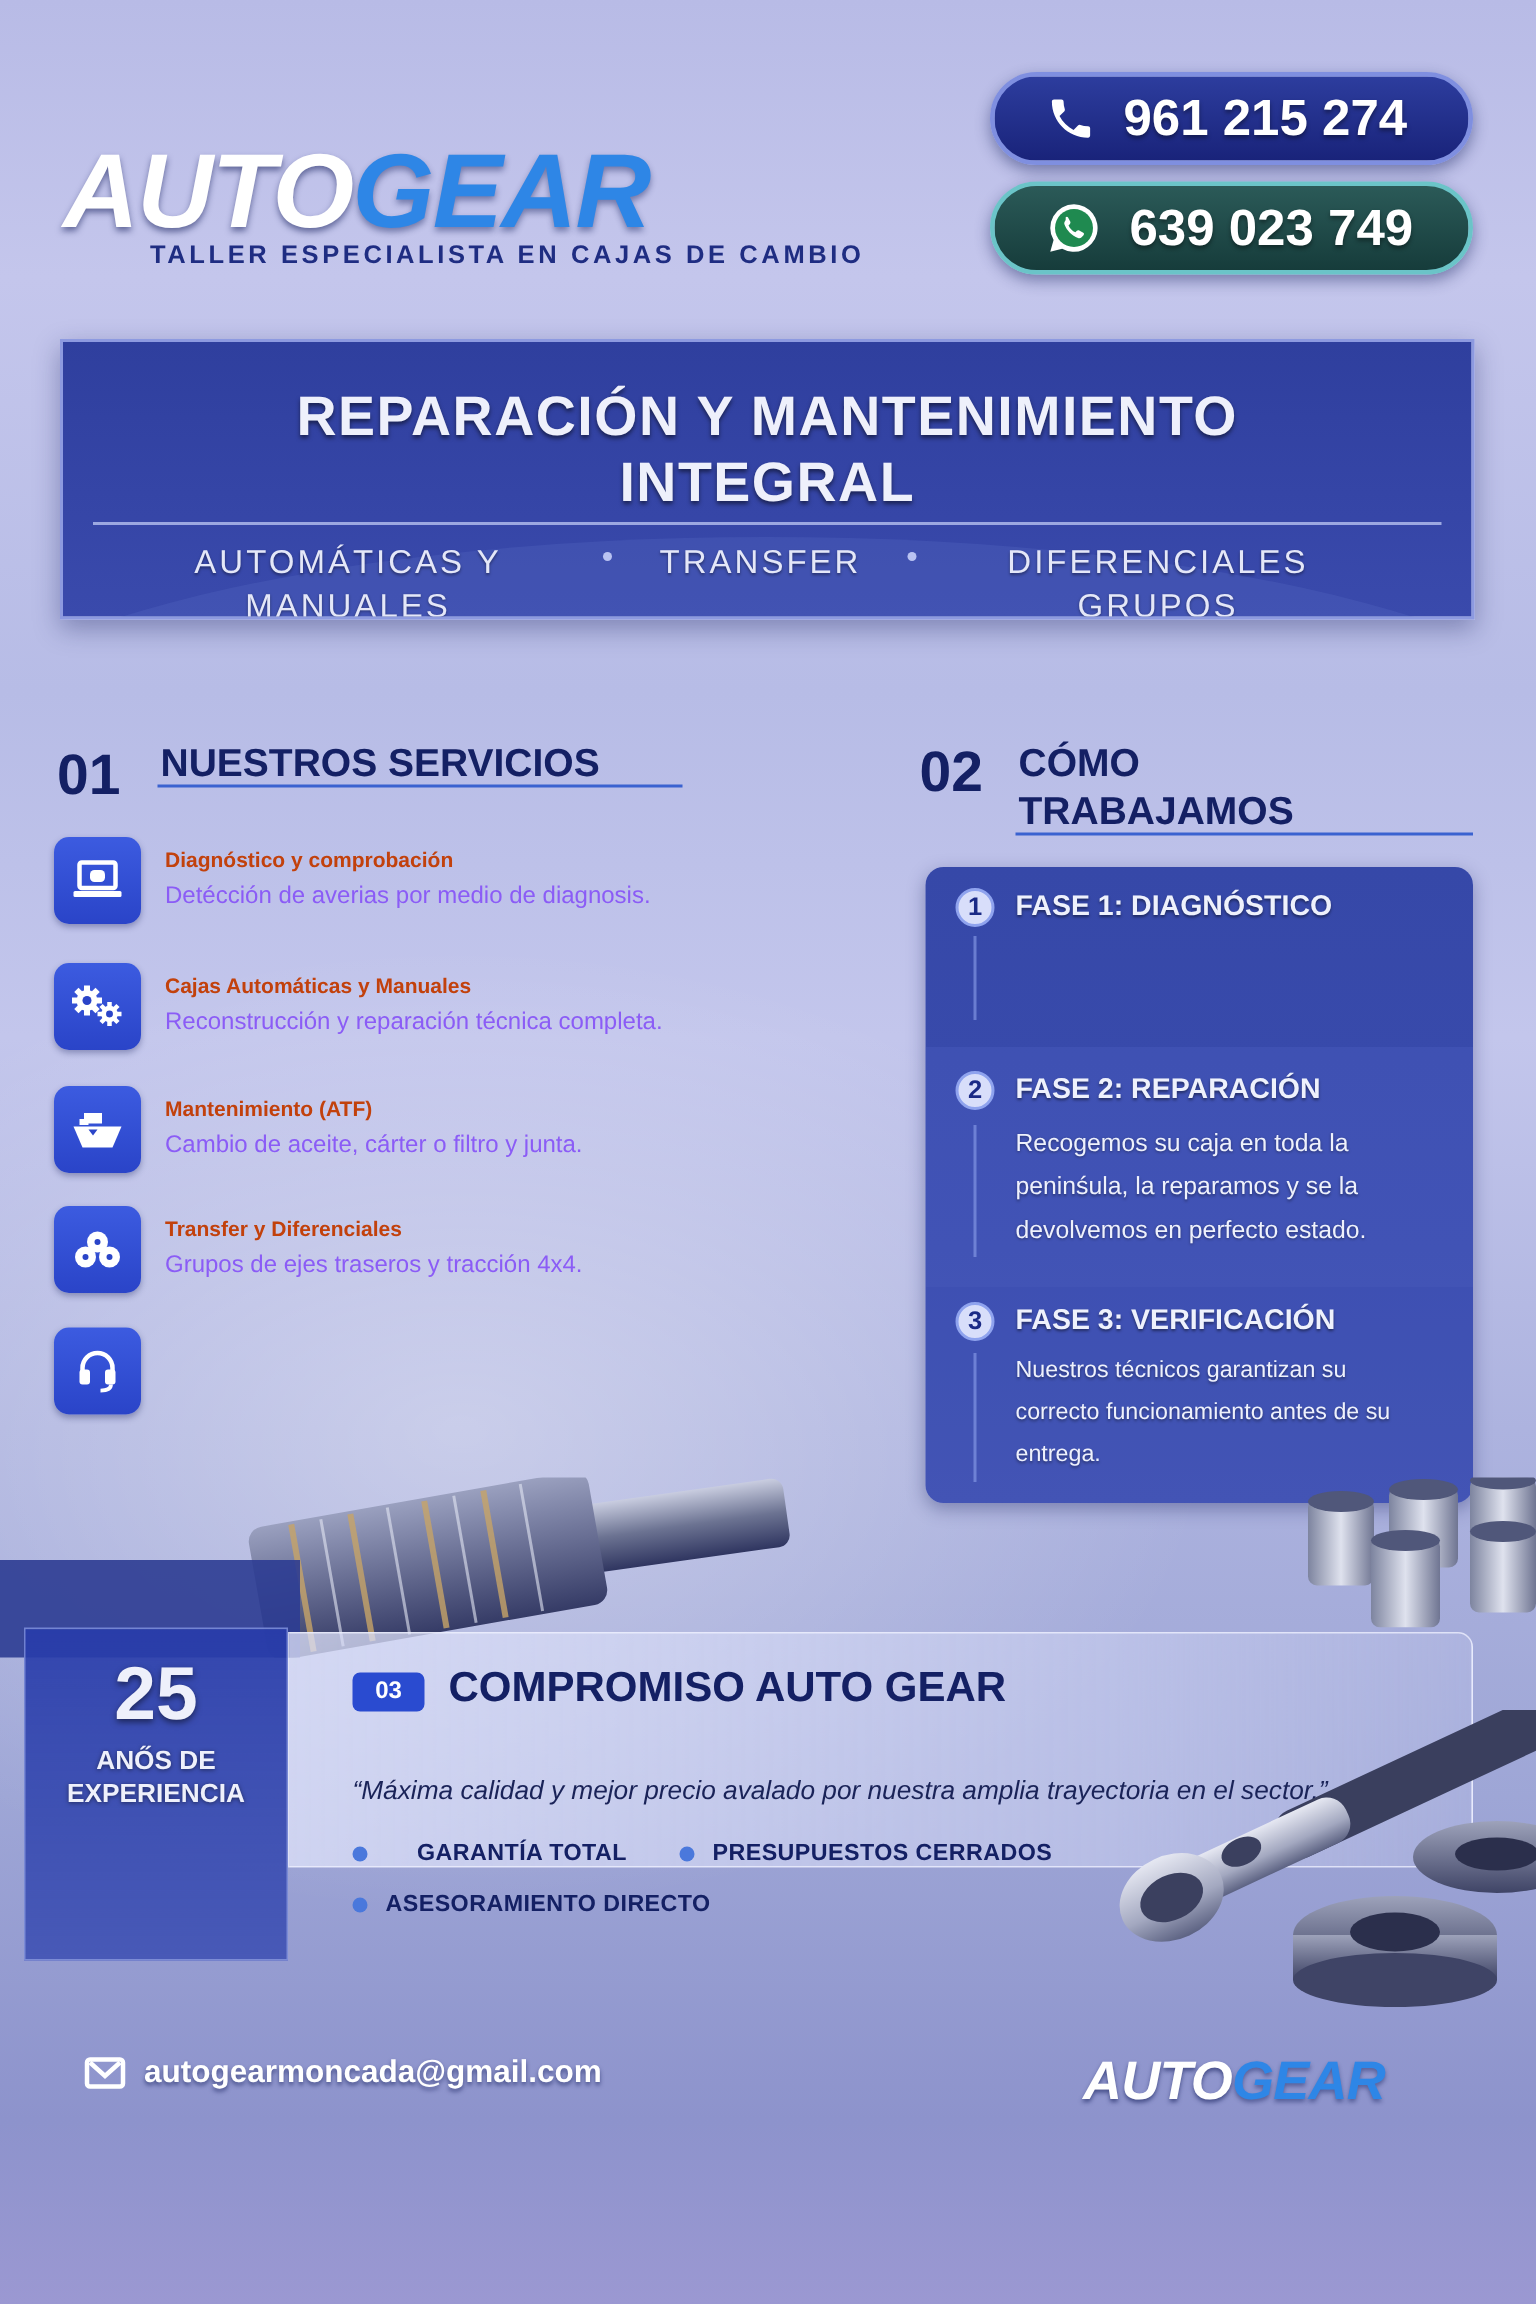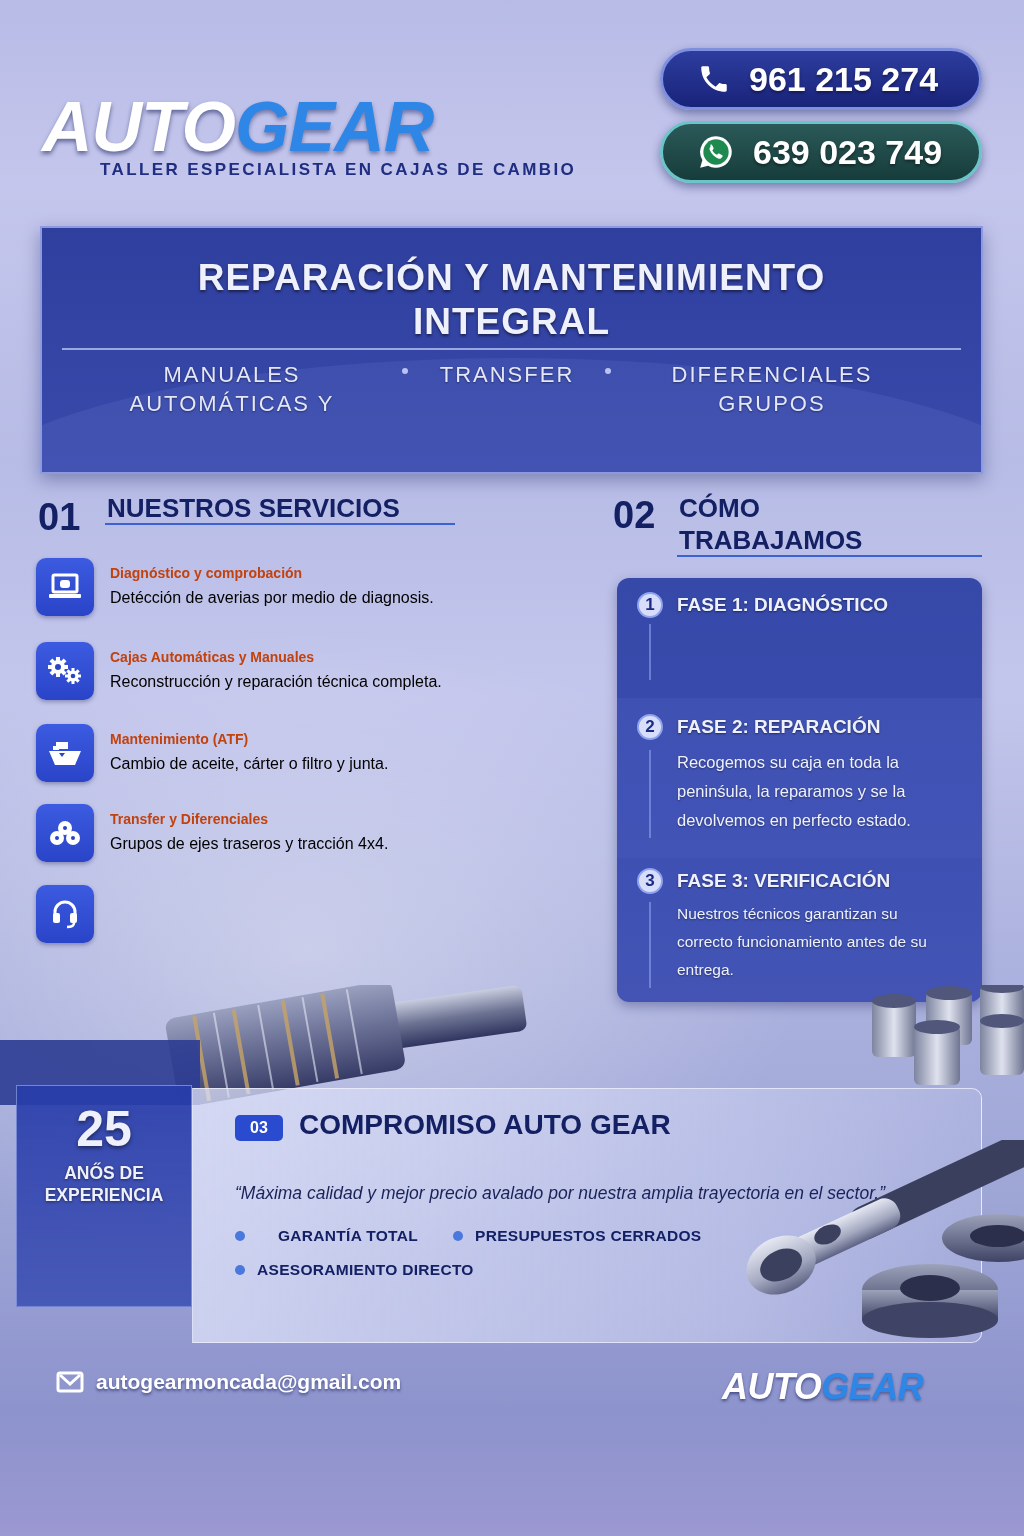--- a/index.html
+++ b/index.html
@@ -21,38 +21,38 @@
   .tagline { left: 100px; top: 160px; font-size: 17px; letter-spacing: 2.4px; color: #1f2d82; font-weight: 700; }
 
   
   .pill { left: 660px; width: 322px; height: 62px; border-radius: 32px; display: flex; align-items: center; padding-left: 34px; gap: 18px; color: #fff; font-weight: 700; font-size: 34px; box-shadow: 0 4px 10px rgba(20,30,90,0.45); }
   .pill.phone { top: 48px; background: linear-gradient(180deg, #2d3d9e, #19237a); border: 3px solid #7f8fe0; }
   .pill.wa { top: 121px; background: linear-gradient(180deg, #2b5a58, #163c3b); border: 3px solid #6bc4c8; }
   .pill svg { flex: none; }
   .pill span { text-shadow: 0 2px 3px rgba(0,0,0,0.4); }
 
   
-  .hero { left: 40px; top: 226px; width: 943px; height: 248px; background: linear-gradient(180deg, #2f3f9e 0%, #3545a6 55%, #3a4aac 100%); border: 2px solid #8d9ae0; box-shadow: 0 6px 16px rgba(20,30,90,0.35); overflow: hidden; }
+  .hero { left: 40px; top: 226px; width: 943px; height: 187px; background: linear-gradient(180deg, #2f3f9e 0%, #3545a6 55%, #3a4aac 100%); border: 2px solid #8d9ae0; box-shadow: 0 6px 16px rgba(20,30,90,0.35); overflow: hidden; }
   .hero::after { content: ""; position: absolute; left: -10%; right: -10%; top: 130px; height: 300px; border-radius: 50%; background: rgba(90,110,200,0.25); }
   .hero-title { position: absolute; left: 0; right: 0; top: 28px; text-align: center; color: #eef0fb; font-weight: 700; font-size: 37px; line-height: 44px; letter-spacing: 1px; text-shadow: 0 2px 3px rgba(0,0,0,0.5); z-index: 1; }
   .hero-rule { position: absolute; left: 20px; right: 20px; top: 120px; height: 2px; background: rgba(200,210,250,0.7); z-index: 1; }
   .hero-cat { position: absolute; top: 132px; color: #e4e7f8; font-size: 22px; letter-spacing: 2px; line-height: 29px; text-align: center; text-shadow: 0 1px 2px rgba(0,0,0,0.4); z-index: 1; }
   .hero-dot { position: absolute; top: 140px; width: 6px; height: 6px; border-radius: 50%; background: #b9c3f2; z-index: 1; }
 
   
   .sec-num { font-weight: 900; font-size: 38px; color: #142064; line-height: 1; }
   .sec-title { font-weight: 700; font-size: 26px; color: #142064; line-height: 32px; }
   .sec-rule { height: 2px; background: #3a62d0; }
 
   
   .svc { left: 36px; width: 540px; display: flex; gap: 16px; align-items: flex-start; }
   .svc-icon { width: 58px; height: 58px; flex: none; background: linear-gradient(180deg, #3c5be0, #2a44c8); border-radius: 10px; display: flex; align-items: center; justify-content: center; box-shadow: 0 2px 4px rgba(20,30,90,0.35); }
   .svc-text { padding-top: 1px; }
   .svc-title { font-weight: 700; font-size: 14px; color: #c2410c; line-height: 28px; }
-  .svc-desc { font-size: 16px; color: #000000; line-height: 22px; }
+  .svc-desc { font-size: 16px; color: #8b5cf6; line-height: 22px; }
 
   
   .phases { left: 617px; top: 578px; width: 365px; height: 424px; background: linear-gradient(180deg, #3648a8, #3a4cae 60%, #4152b2); border-radius: 12px; box-shadow: 0 4px 12px rgba(20,30,90,0.35); overflow: hidden; }
   .phase { position: absolute; left: 0; right: 0; }
   .phase.alt { background: rgba(90,110,210,0.22); }
   .phase-head { position: absolute; left: 20px; display: flex; align-items: center; gap: 14px; }
   .phase-num { width: 26px; height: 26px; border-radius: 50%; background: #d8defa; color: #1a2a86; font-weight: 900; font-size: 17px; display: flex; align-items: center; justify-content: center; border: 2px solid #8fa3ee; }
   .phase-title { color: #eef1fc; font-weight: 700; font-size: 19px; text-shadow: 0 1px 2px rgba(0,0,0,0.45); }
   .phase-bar { position: absolute; left: 32px; width: 2px; background: rgba(140,160,235,0.6); }
   .phase-desc { position: absolute; left: 60px; right: 14px; color: #eef1fc; font-size: 16.5px; line-height: 29px; text-shadow: 0 1px 2px rgba(0,0,0,0.4); }
@@ -60,21 +60,21 @@
   
   .shaft { left: 0; top: 985px; width: 540px; height: 120px; }
   .sockets { left: 868px; top: 985px; width: 156px; height: 100px; }
 
   
   .exp { left: 16px; top: 1085px; width: 176px; height: 222px; background: linear-gradient(180deg, rgba(40,60,170,0.92), rgba(50,70,175,0.78)); border: 1px solid rgba(160,175,235,0.6); }
   .exp-num { position: absolute; left: 0; right: 0; top: 14px; text-align: center; color: #eef0fb; font-weight: 900; font-size: 50px; text-shadow: 0 2px 4px rgba(0,0,0,0.5); }
   .exp-label { position: absolute; left: 0; right: 0; top: 76px; text-align: center; color: #eef0fb; font-weight: 700; font-size: 17.5px; line-height: 22px; text-shadow: 0 1px 3px rgba(0,0,0,0.5); }
 
   
-  .commit { left: 192px; top: 1088px; width: 790px; height: 255px; background: linear-gradient(90deg, rgba(220,224,248,0.78), rgba(205,210,242,0.55) 70%, rgba(200,205,240,0.25)); border: 1px solid rgba(240,242,255,0.75); border-radius: 0 10px 10px 0; }
+  .commit { left: 192px; top: 1088px; width: 790px; height: 157px; background: linear-gradient(90deg, rgba(220,224,248,0.78), rgba(205,210,242,0.55) 70%, rgba(200,205,240,0.25)); border: 1px solid rgba(240,242,255,0.75); border-radius: 0 10px 10px 0; }
   .commit-badge { position: absolute; left: 42px; top: 26px; width: 48px; height: 26px; border-radius: 5px; background: #2a4bd0; color: #fff; font-weight: 900; font-size: 16px; display: flex; align-items: center; justify-content: center; }
   .commit-title { position: absolute; left: 106px; top: 20px; font-weight: 700; font-size: 28px; color: #142064; }
   .commit-quote { position: absolute; left: 42px; top: 64px; width: 700px; font-style: italic; font-size: 17.5px; line-height: 29px; color: #1a2358; margin-top: 26px; }
   .bullet { position: absolute; display: flex; align-items: center; gap: 12px; font-weight: 700; font-size: 15.5px; color: #142064; letter-spacing: 0.3px; }
   .bullet i { width: 10px; height: 10px; border-radius: 50%; background: #4a78dc; display: block; }
 
   .wrench { left: 740px; top: 1140px; width: 284px; height: 200px; }
 
   
   .email { left: 56px; top: 1370px; display: flex; align-items: center; gap: 12px; color: #fff; font-size: 21px; font-weight: 700; text-shadow: 0 2px 3px rgba(20,30,90,0.6); }
@@ -105,22 +105,22 @@
   <span>639 023 749</span>
 </div>
 
 <div class="abs hero">
   <div class="hero-title">
     <div>REPARACIÓN Y MANTENIMIENTO</div>
     <div>INTEGRAL</div>
   </div>
   <div class="hero-rule"></div>
   <div class="hero-cat" style="left:60px;width:260px;">
+    <div>AUTOMÁTICAS Y</div>
     <div>MANUALES</div>
-    <div>AUTOMÁTICAS Y</div>
   </div>
   <div class="hero-dot" style="left:360px;"></div>
   <div class="hero-cat" style="left:380px;width:170px;">
     <div>TRANSFER</div>
   </div>
   <div class="hero-dot" style="left:563px;"></div>
   <div class="hero-cat" style="left:590px;width:280px;">
     <div>DIFERENCIALES</div>
     <div>GRUPOS</div>
   </div>

